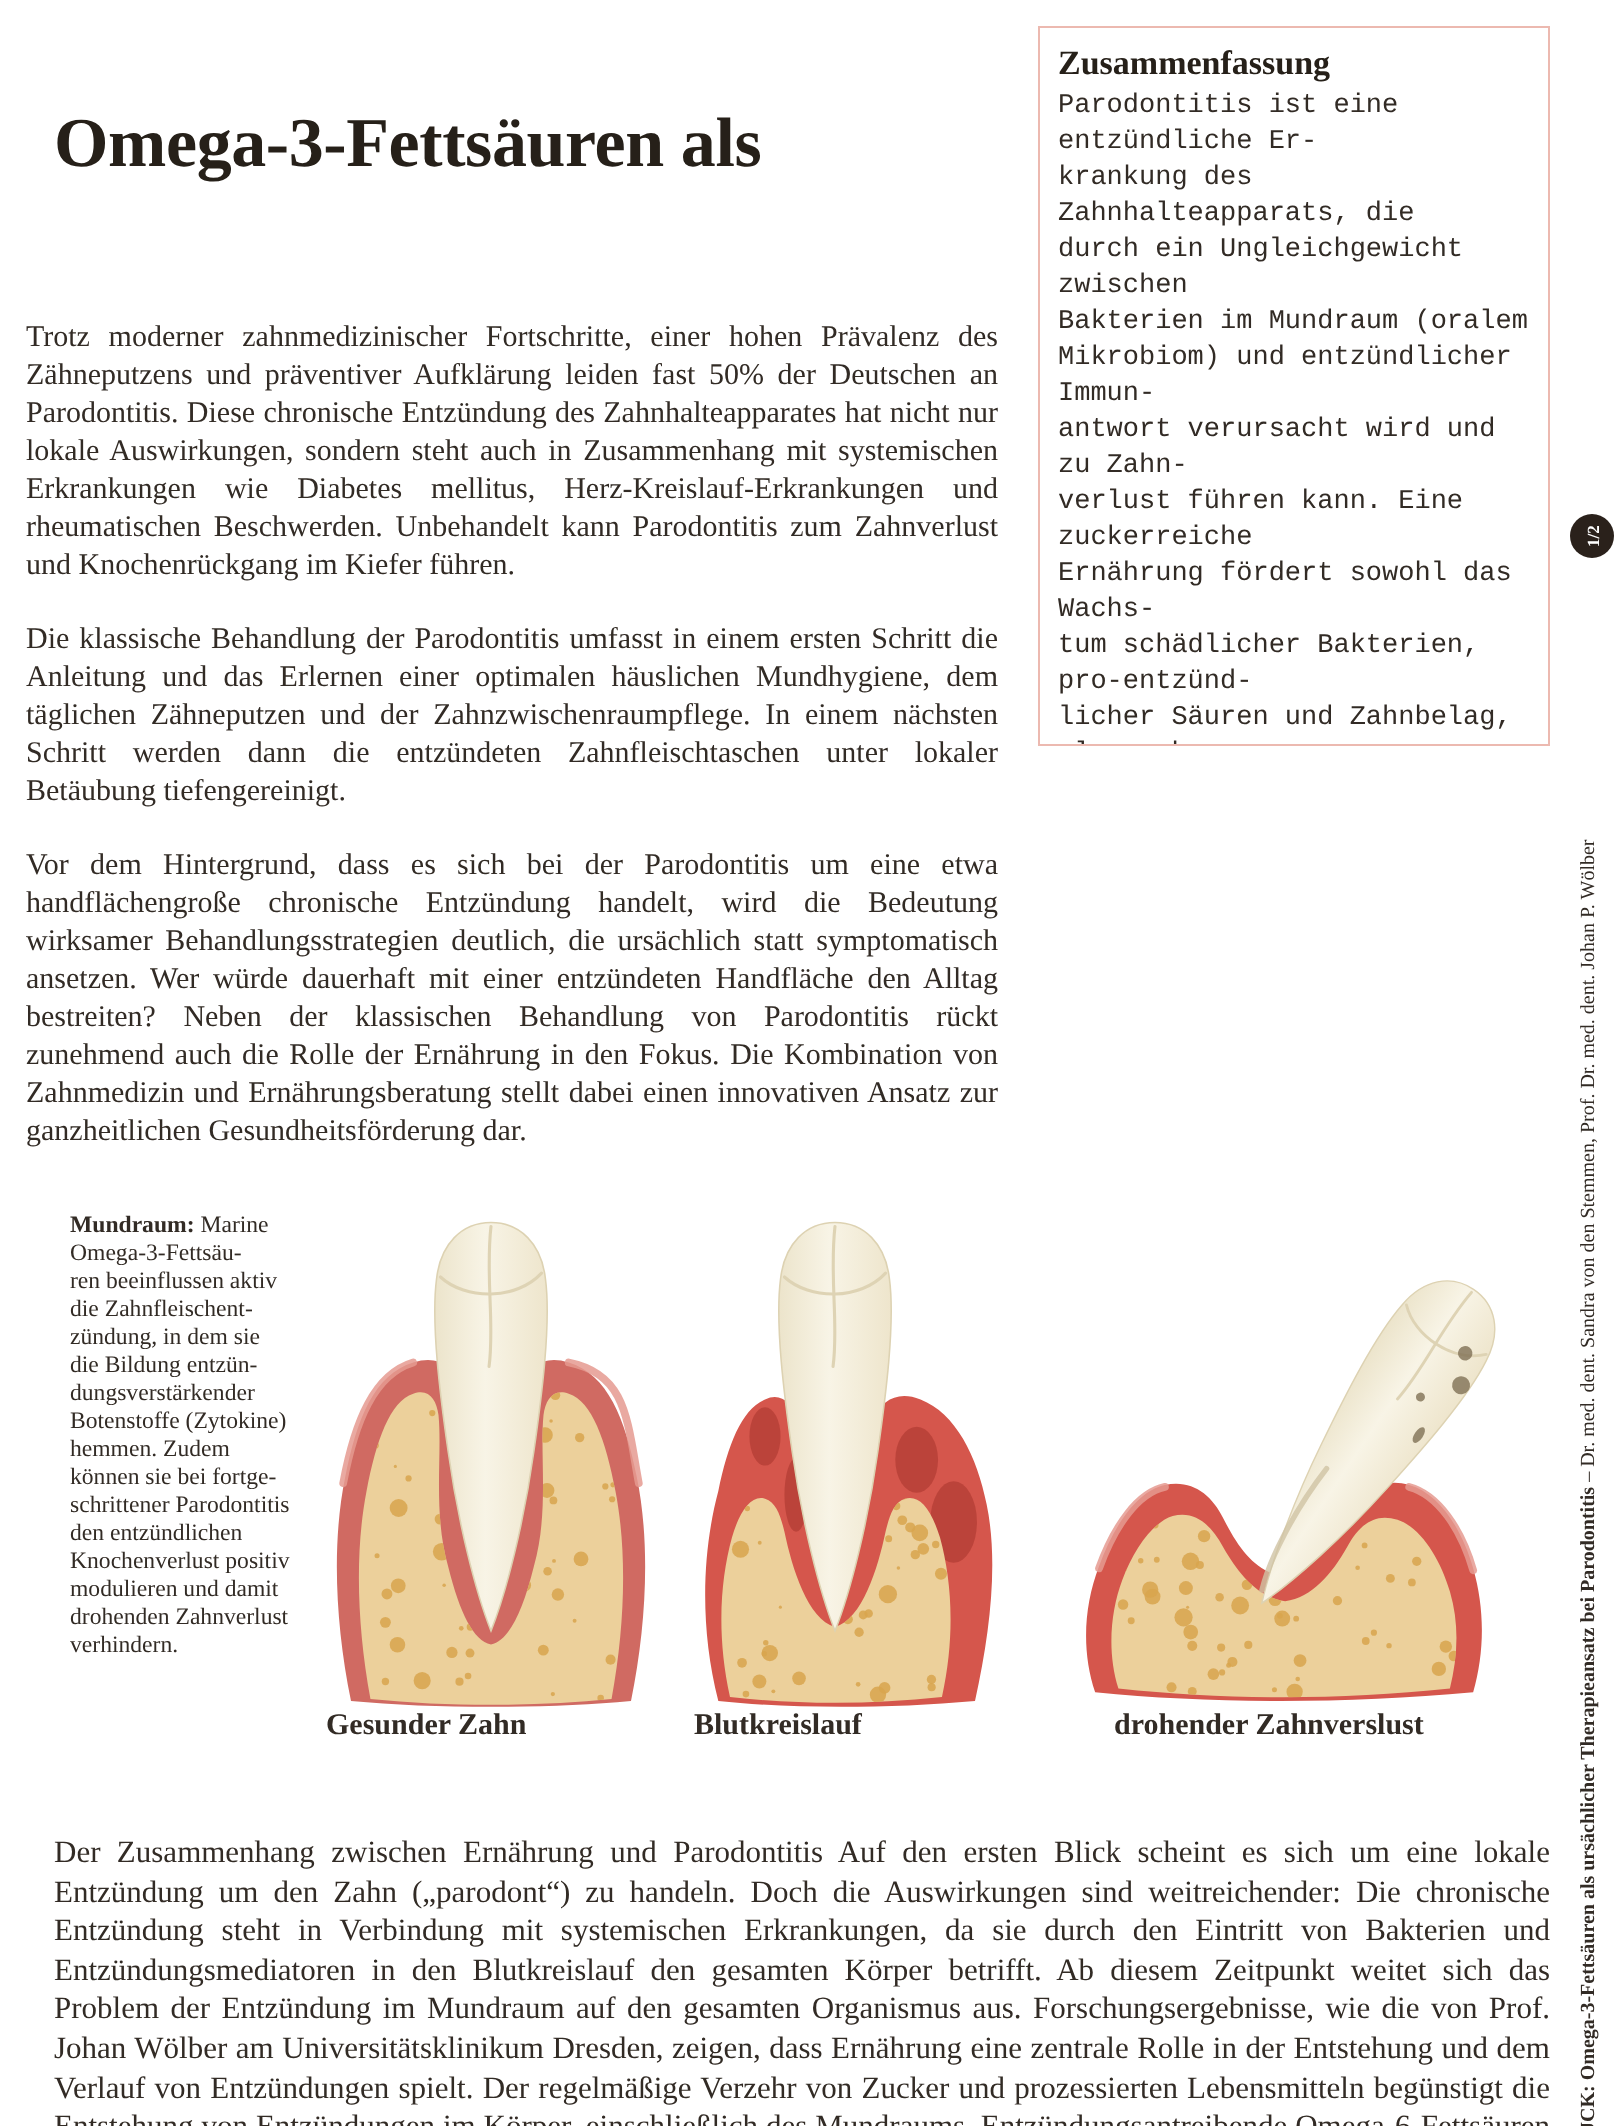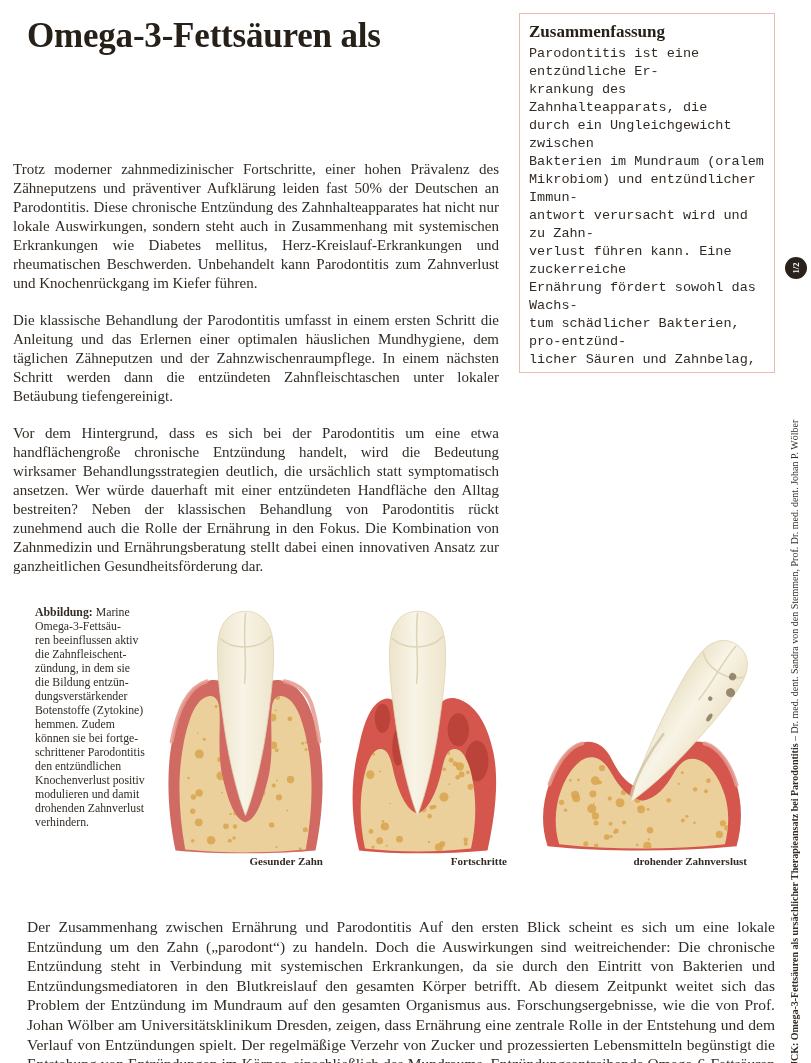--- a/index.html
+++ b/index.html
@@ -1,36 +1,36 @@
 <!DOCTYPE html>
 <html lang="de" style="--paper: #ffffff; --ink: #322b25; --title-ink: #262019; --box-border: #ecb9b0; --badge-bg: #2a211b; --badge-text: #ffffff; --bone: #ecd09b; --bone-speckle: #d8a44e; --gum: #d06a62; --gum-rim: #e59a90; --gum-inflamed: #d5564c; --gum-dark: #b23b33; --tooth: #f6f1e0; --tooth-shade: #e7ddc1; --tooth-line: #ded3b4; --decay: #7f7055;"><head>
 <meta charset="utf-8">
 <style>
   html,body{margin:0;padding:0;background:#fff;}
   #page{position:relative;width:811px;height:1063px;background:var(--paper,#fff);
         overflow:hidden;font-family:"Liberation Serif","DejaVu Serif",serif;color:var(--ink,#322b25);}
   
   #title{position:absolute;left:27px;top:16px;width:470px;}
-  #title .tl{font-size:35px;line-height:40px;font-weight:bold;color:var(--title-ink,#262019);letter-spacing:-0.2px;}
+  #title .tl{font-size:35px;line-height:40px;font-weight:bold;color:var(--title-ink,#262019);letter-spacing:-0.2px;margin-top:36px;}
   
   #intro{position:absolute;left:13px;top:160px;width:486px;height:432px;overflow:hidden;}
   #intro p{margin:0 0 18px 0;font-size:15px;line-height:19px;text-align:justify;hyphens:auto;}
   
   #summary{position:absolute;left:519px;top:13px;width:256px;height:360px;box-sizing:border-box;
            border:1px solid var(--box-border,#ecb9b0);padding:8px 8px 8px 9px;overflow:hidden;}
   #summary h2{margin:0 0 3px 0;font-size:17px;line-height:20px;font-weight:bold;color:var(--title-ink,#262019);}
   #summary .sbody{font-size:13.5px;line-height:18px;white-space:pre-line;text-align:left;font-family:Liberation Mono, monospace;}
   
   #figcaption{position:absolute;left:35px;top:605px;width:136px;font-size:11.8px;line-height:14px;white-space:pre-line;}
   #figcaption b{font-weight:bold;}
   .toothsvg{position:absolute;}
   #svg1{left:158px;top:598px;}
   #svg2{left:330px;top:598px;}
   #svg3{left:528px;top:600px;}
-  .stage-label{position:absolute;top:855px;font-size:11px;font-weight:bold;text-align:right;color:var(--ink,#322b25);}
+  .stage-label{position:absolute;top:855px;font-size:15px;font-weight:bold;text-align:left;color:var(--ink,#322b25);}
   #lab1{left:163px;width:160px;}
   #lab2{left:347px;width:160px;}
   #lab3{left:557px;width:190px;font-family:Liberation Serif, serif;}
   
   #bottom{position:absolute;left:27px;top:917px;width:748px;font-size:15.5px;line-height:19.6px;text-align:justify;hyphens:auto;}
   #bottom .lead{font-weight:normal;}
   
   #strip{position:absolute;left:789px;top:1066px;transform:rotate(-90deg);transform-origin:0 0;
          white-space:nowrap;font-size:10px;line-height:12px;color:var(--ink,#322b25);}
   #strip .b{font-weight:bold;}
@@ -87,21 +87,21 @@
 aufgenommene marine Omega-3-Fett-
 säuren (EPA und DHA) und Antioxi-
 dantien unterstützen die Heilung und
 können den Krankheitsverlauf positiv
 beeinflussen. Daher ist eine zielführende
 Ernährung sowohl zur Vorbeugung als
 auch zur Unterstützung der Behandlung
 von Parodontitis unerlässlich.</div>
   </div>
 
-  <div id="figcaption"><b>Abbildung:</b><span> Marine
+  <div id="figcaption"><b>Mundraum:</b><span> Marine
 Omega-3-Fettsäu-
 ren beeinflussen aktiv
 die Zahnfleischent-
 zündung, in dem sie
 die Bildung entzün-
 dungsverstärkender
 Botenstoffe (Zytokine)
 hemmen. Zudem
 können sie bei fortge-
 schrittener Parodontitis
@@ -357,21 +357,21 @@
       <g>
         <circle class="decay" cx="106" cy="44" r="4"></circle>
         <circle class="decay" cx="114" cy="60" r="5"></circle>
         <circle class="decay" cx="99" cy="78" r="2.5"></circle>
         <ellipse class="decay" cx="110" cy="96" rx="2.4" ry="5"></ellipse>
       </g>
     </g>
   </svg>
 
   <div id="lab1" class="stage-label">Gesunder Zahn</div>
-  <div id="lab2" class="stage-label">Fortschritte</div>
+  <div id="lab2" class="stage-label">Blutkreislauf</div>
   <div id="lab3" class="stage-label">drohender Zahnverslust</div>
 
   <div id="bottom">
     <span class="lead">Der Zusammenhang zwischen Ernährung und Parodontitis</span><span> Auf den ersten Blick scheint es sich um eine lokale Entzündung um den Zahn („parodont“) zu handeln. Doch die Auswirkungen sind weitreichender: Die chronische Entzündung steht in Verbindung mit systemischen Erkrankungen, da sie durch den Eintritt von Bakterien und Entzündungsmediatoren in den Blutkreislauf den gesamten Körper betrifft. Ab diesem Zeitpunkt weitet sich das Problem der Entzündung im Mundraum auf den gesamten Organismus aus. Forschungsergebnisse, wie die von Prof. Johan Wölber am Universitätsklinikum Dresden, zeigen, dass Ernährung eine zentrale Rolle in der Entstehung und dem Verlauf von Entzündungen spielt. Der regelmäßige Verzehr von Zucker und prozessierten Lebensmitteln begünstigt die Entstehung von Entzündungen im Körper, einschließlich des Mundraums. Entzündungsantreibende Omega-6-Fettsäuren in hoch verarbeiteten Lebensmitteln verschärfen das Ungleichgewicht zwischen Omega-6- und Omega-3-Fettsäuren und begünstigen so entzündliche Prozesse im Körper.</span>
   </div>
 
   <div id="strip">
     <span class="b">JCK: Omega-3-Fettsäuren als ursächlicher Therapieansatz bei Parodontitis</span><span> – Dr. med. dent. Sandra von den Stemmen, Prof. Dr. med. dent. Johan P. Wölber</span>
   </div>
 

